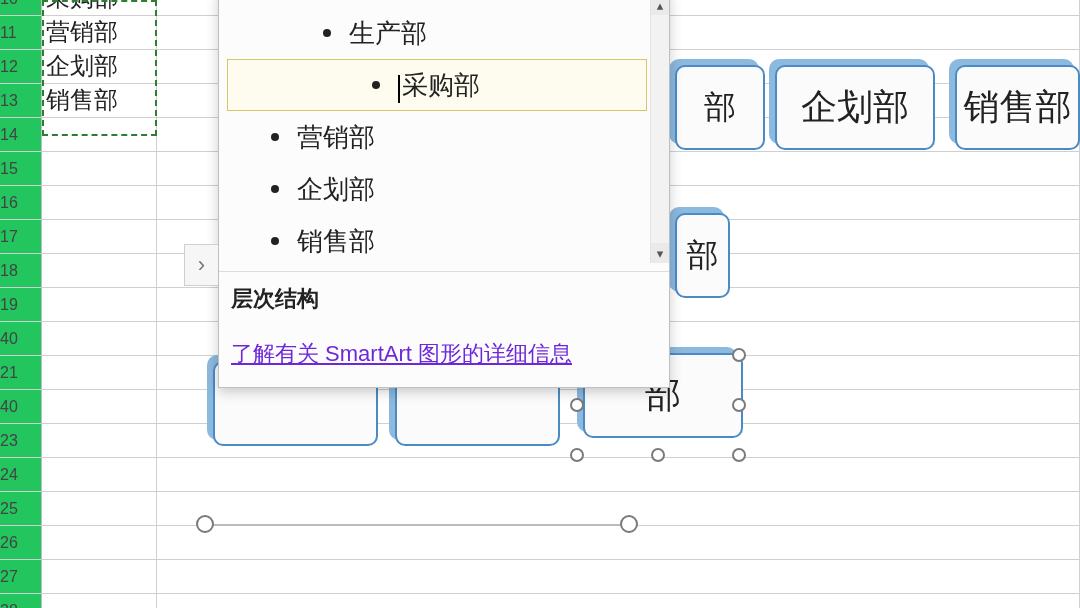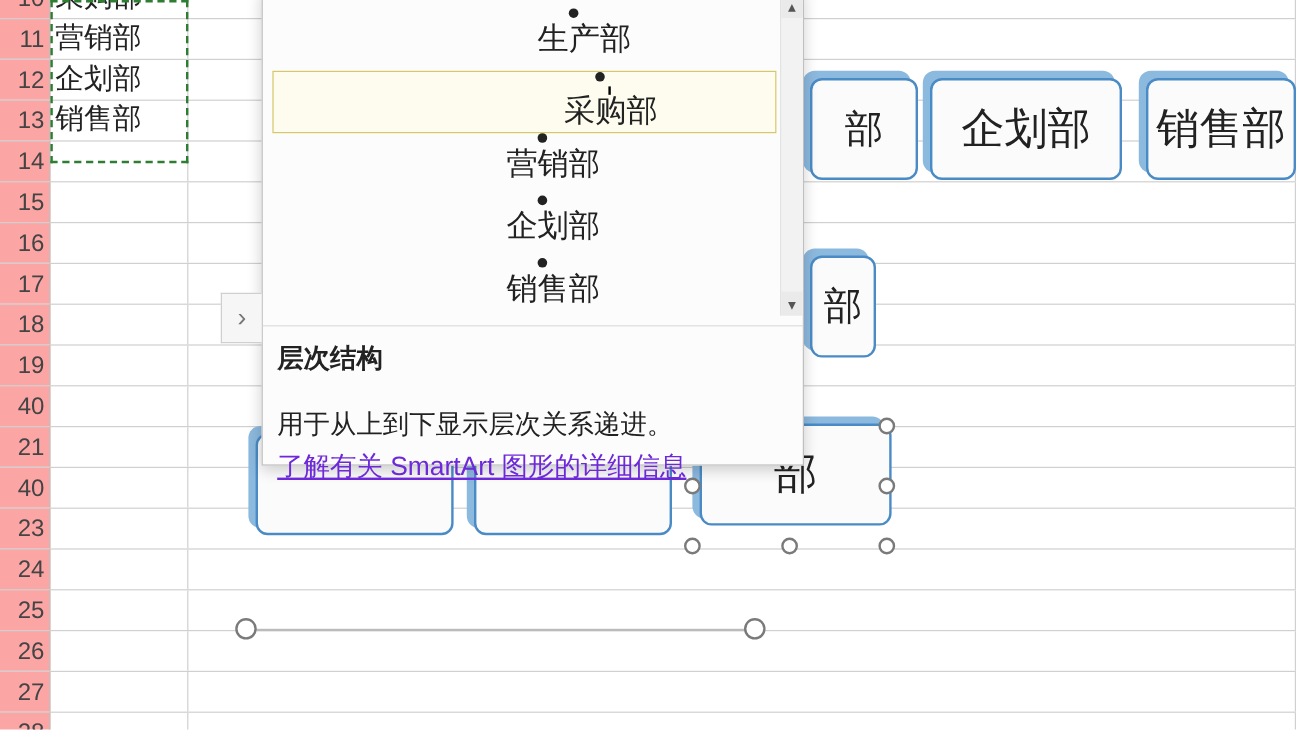--- a/index.html
+++ b/index.html
@@ -15,24 +15,24 @@
   .row-headers {
     position: absolute;
     left: 0; top: -19px; 
     width: 42px;
   }
   .row-header {
     height: 34px; line-height: 34px;
     border-top: 1px solid #d0d0d0;
     border-right: 1px solid #bfbfbf;
     box-sizing: border-box;
-    background: #fca5a5;
-    text-align: right;
+    background: #22c55e;
+    text-align: left;
     padding-right: 4px;
-    font-size: 20px;
+    font-size: 16px;
     color: #444;
   }
   
   .sheet {
     position: absolute;
     left: 42px; top: -19px;
     right: 0; bottom: 0;
   }
   .sheet-row {
     height: 34px;
@@ -145,21 +145,21 @@
   .tp-scroll-btn {
     position:absolute; left:0; width:18px; height:20px;
     background:#eaeaea;
     display:flex;align-items:center;justify-content:center;
     font-size:13px;color:#555;
   }
   .tp-item {
     display:flex; align-items:center;
     height:52px;
     padding-left:52px;
-    font-size:26px; color:#222;flex-direction:column;
+    font-size:26px; color:#222;
   }
   .tp-item .bullet {
     width:8px;height:8px;background:#222;border-radius:50%;
     margin-right:18px;
     flex-shrink:0;
   }
   .tp-item.level2 { padding-left:104px; }
   .tp-item.level3 { padding-left:152px; }
   .tp-item.selected {
     background:#fdfcef;
@@ -393,16 +393,15 @@
     <div class="tp-scroll-btn" style="top:0;">
         <span>▴</span>
       </div>
     <div class="tp-scroll-btn" style="bottom:0;">
         <span>▾</span>
       </div>
   </div>
   <div class="tp-divider"></div>
   <div class="tp-info">
     <div class="title">层次结构</div>
-    <div>用于从上到下显示层次关系递进。</div>
     <div class="link">了解有关 SmartArt 图形的详细信息</div>
   </div>
 </div>
 
 </body></html>

